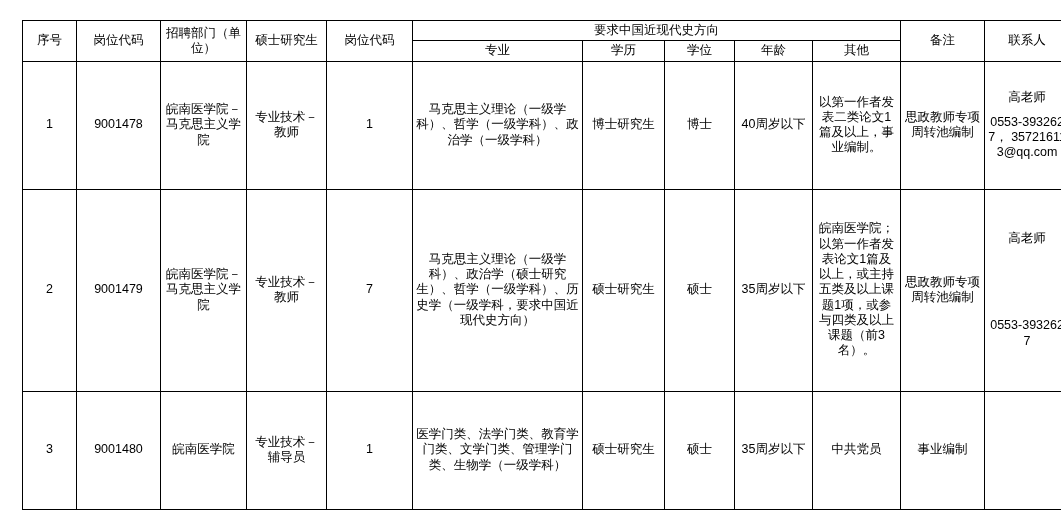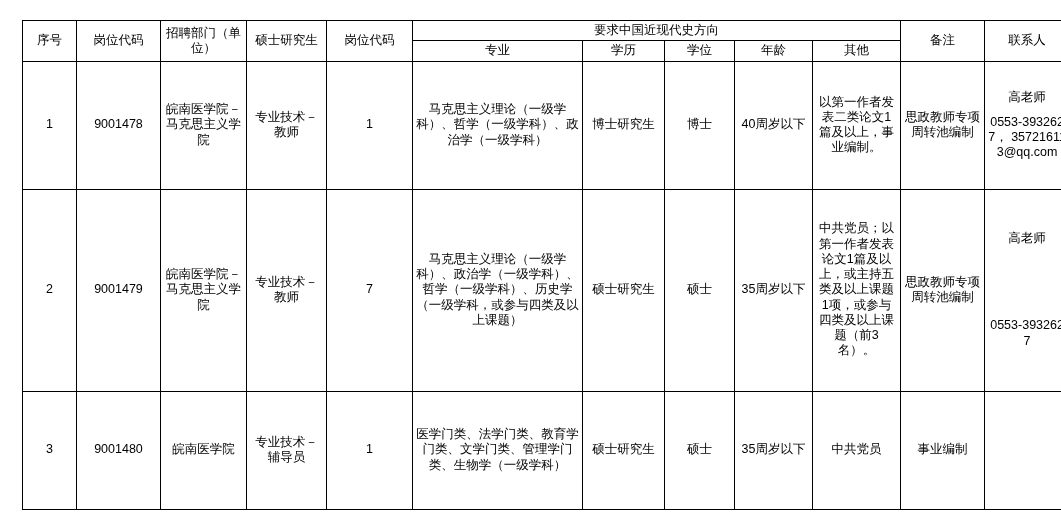--- a/index.html
+++ b/index.html
@@ -119,25 +119,25 @@
           <span>0553-3932627，</span>
           <span>357216113@qq.com</span>
         </td>
       </tr>
       <tr style="height:202px">
         <td class="cell-num">2</td>
         <td class="cell-num">9001479</td>
         <td class="cell-text">皖南医学院－马克思主义学院</td>
         <td class="cell-text">专业技术－教师</td>
         <td class="cell-num">7</td>
-        <td class="cell-text">马克思主义理论（一级学科）、政治学（一级学科）、哲学（一级学科）、历史学（一级学科，或参与四类及以上课题）</td>
+        <td class="cell-text">马克思主义理论（一级学科）、政治学（硕士研究生）、哲学（一级学科）、历史学（一级学科，要求中国近现代史方向）</td>
         <td class="cell-text">硕士研究生</td>
         <td class="cell-text">硕士</td>
         <td class="cell-text">35周岁以下</td>
-        <td class="cell-text">中共党员；以第一作者发表论文1篇及以上，或主持五类及以上课题1项，或参与四类及以上课题（前3名）。</td>
+        <td class="cell-text">皖南医学院；以第一作者发表论文1篇及以上，或主持五类及以上课题1项，或参与四类及以上课题（前3名）。</td>
         <td class="cell-text">思政教师专项周转池编制</td>
         <td class="cell-text contact-cell">
           <span>高老师</span>
           <span class="gap-big"></span>
           <span>0553-3932627</span>
         </td>
       </tr>
       <tr style="height:118px">
         <td class="cell-num">3</td>
         <td class="cell-num">9001480</td>

